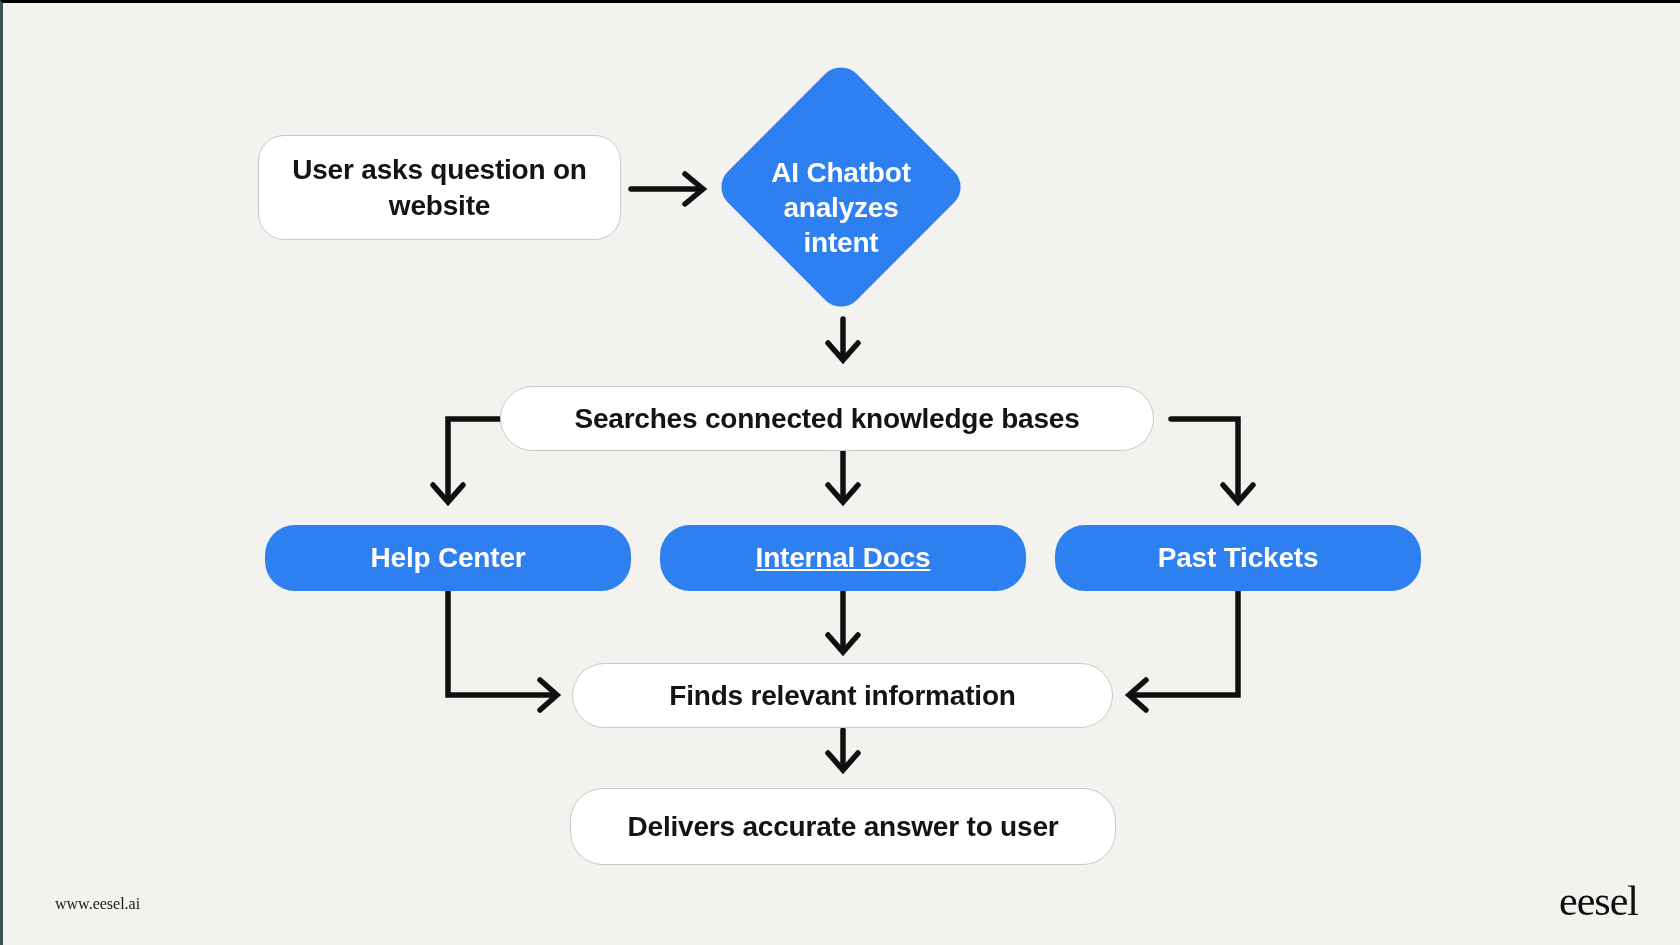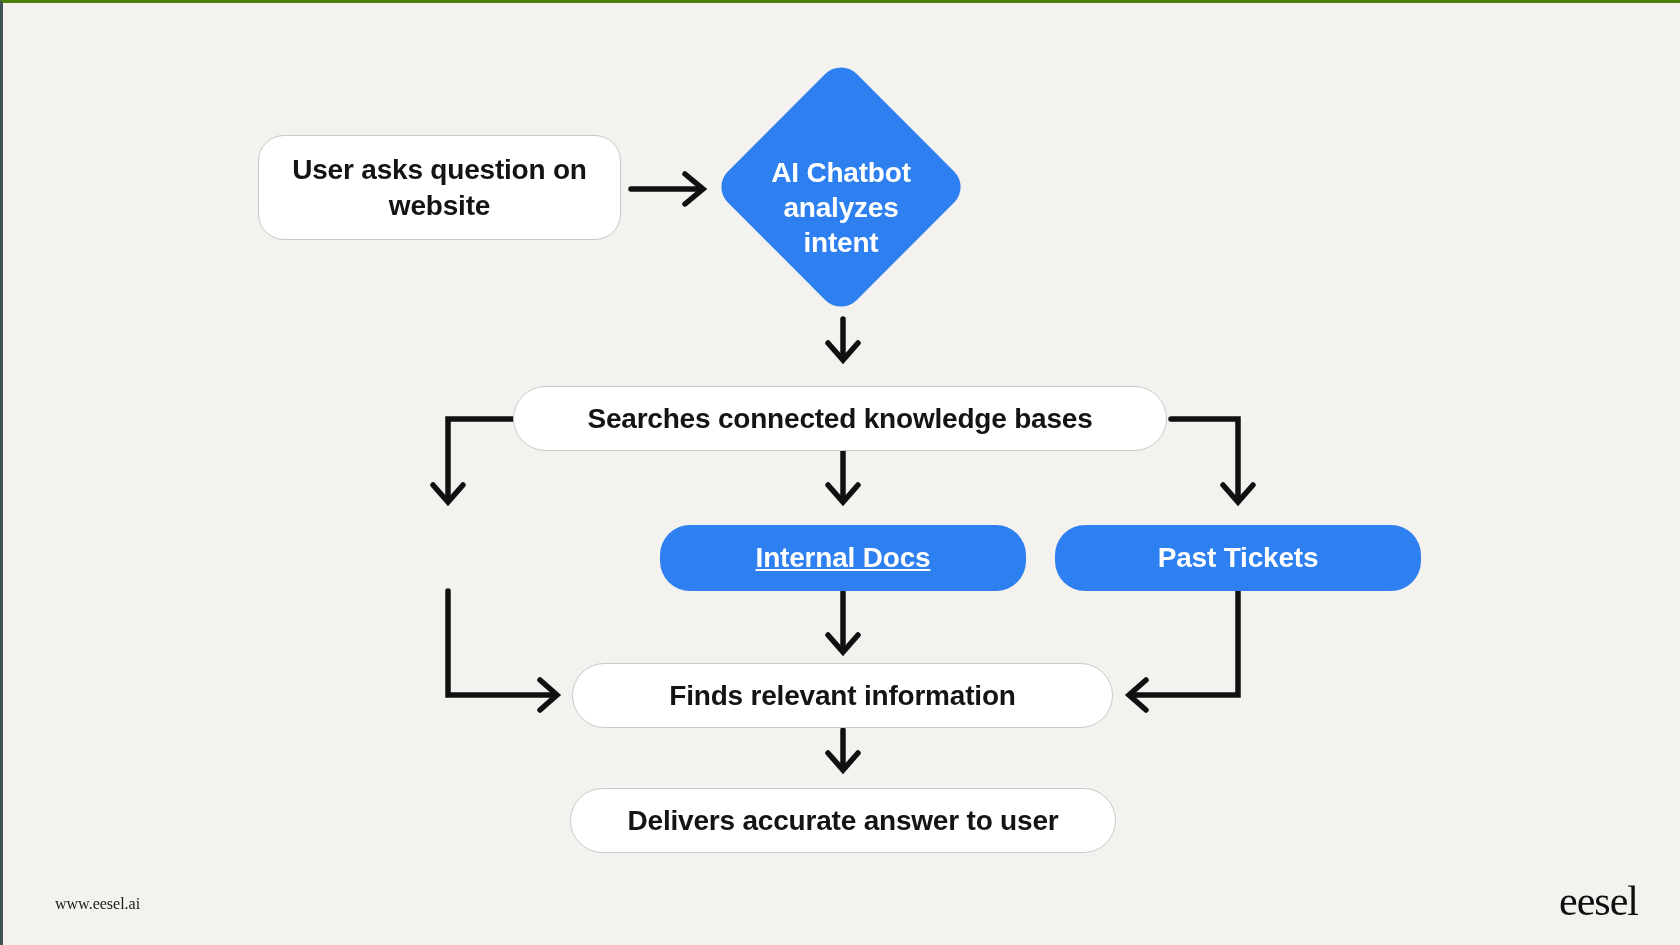--- a/index.html
+++ b/index.html
@@ -1,20 +1,20 @@
 <!DOCTYPE html>
 <html><head>
 <meta charset="utf-8">
 <style>
   html,body{margin:0;padding:0;background:#e8e6e3;}
   .canvas{
     position:relative;
     width:1680px;height:945px;
     background:#f4f2ef;
-    border-top:3px solid #4d7c0f;
+    border-top:3px solid #000000;
     border-left:3px solid #3e5154;
     box-sizing:border-box;
     overflow:hidden;
     font-family:"Liberation Sans", sans-serif;
   }
   .arrows{position:absolute;left:0;top:0;width:1680px;height:945px;}
   .arrows path{stroke:#101010;stroke-width:5.5;fill:none;stroke-linecap:round;stroke-linejoin:miter;}
   .node{
     position:absolute;
     display:flex;align-items:center;justify-content:center;
@@ -105,35 +105,38 @@
 
   <div class="node white" style="left:255px;top:132px;width:363px;height:105px;border-radius:26px;">
     <span class="start-inner">User asks question on website</span>
   </div>
 
   <div class="diamond"></div>
   <div class="diamond-label">
     <span>AI Chatbot analyzes intent</span>
   </div>
 
-  <div class="node white" style="left:510px;top:383px;width:654px;height:65px;border-radius:33px;">
+  <div class="node white" style="left:497px;top:383px;width:654px;height:65px;border-radius:33px;">
     <span>Searches connected knowledge bases</span>
   </div>
 
+  <div class="node blue" style="left:262px;top:522px;width:366px;height:66px;border-radius:30px;">
+    <span>Help Center</span>
+  </div>
   <div class="node blue" style="left:657px;top:522px;width:366px;height:66px;border-radius:30px;text-decoration:underline;">
     <span>Internal Docs</span>
   </div>
   <div class="node blue" style="left:1052px;top:522px;width:366px;height:66px;border-radius:30px;">
     <span>Past Tickets</span>
   </div>
 
   <div class="node white" style="left:569px;top:660px;width:541px;height:65px;border-radius:33px;">
     <span>Finds relevant information</span>
   </div>
 
-  <div class="node white" style="left:567px;top:785px;width:546px;height:65px;border-radius:33px;">
+  <div class="node white" style="left:567px;top:785px;width:546px;height:77px;border-radius:33px;">
     <span>Delivers accurate answer to user</span>
   </div>
 
   <div class="footer-url">www.eesel.ai</div>
   <div class="footer-brand">eesel</div>
 
 </div>
 
 </body></html>

